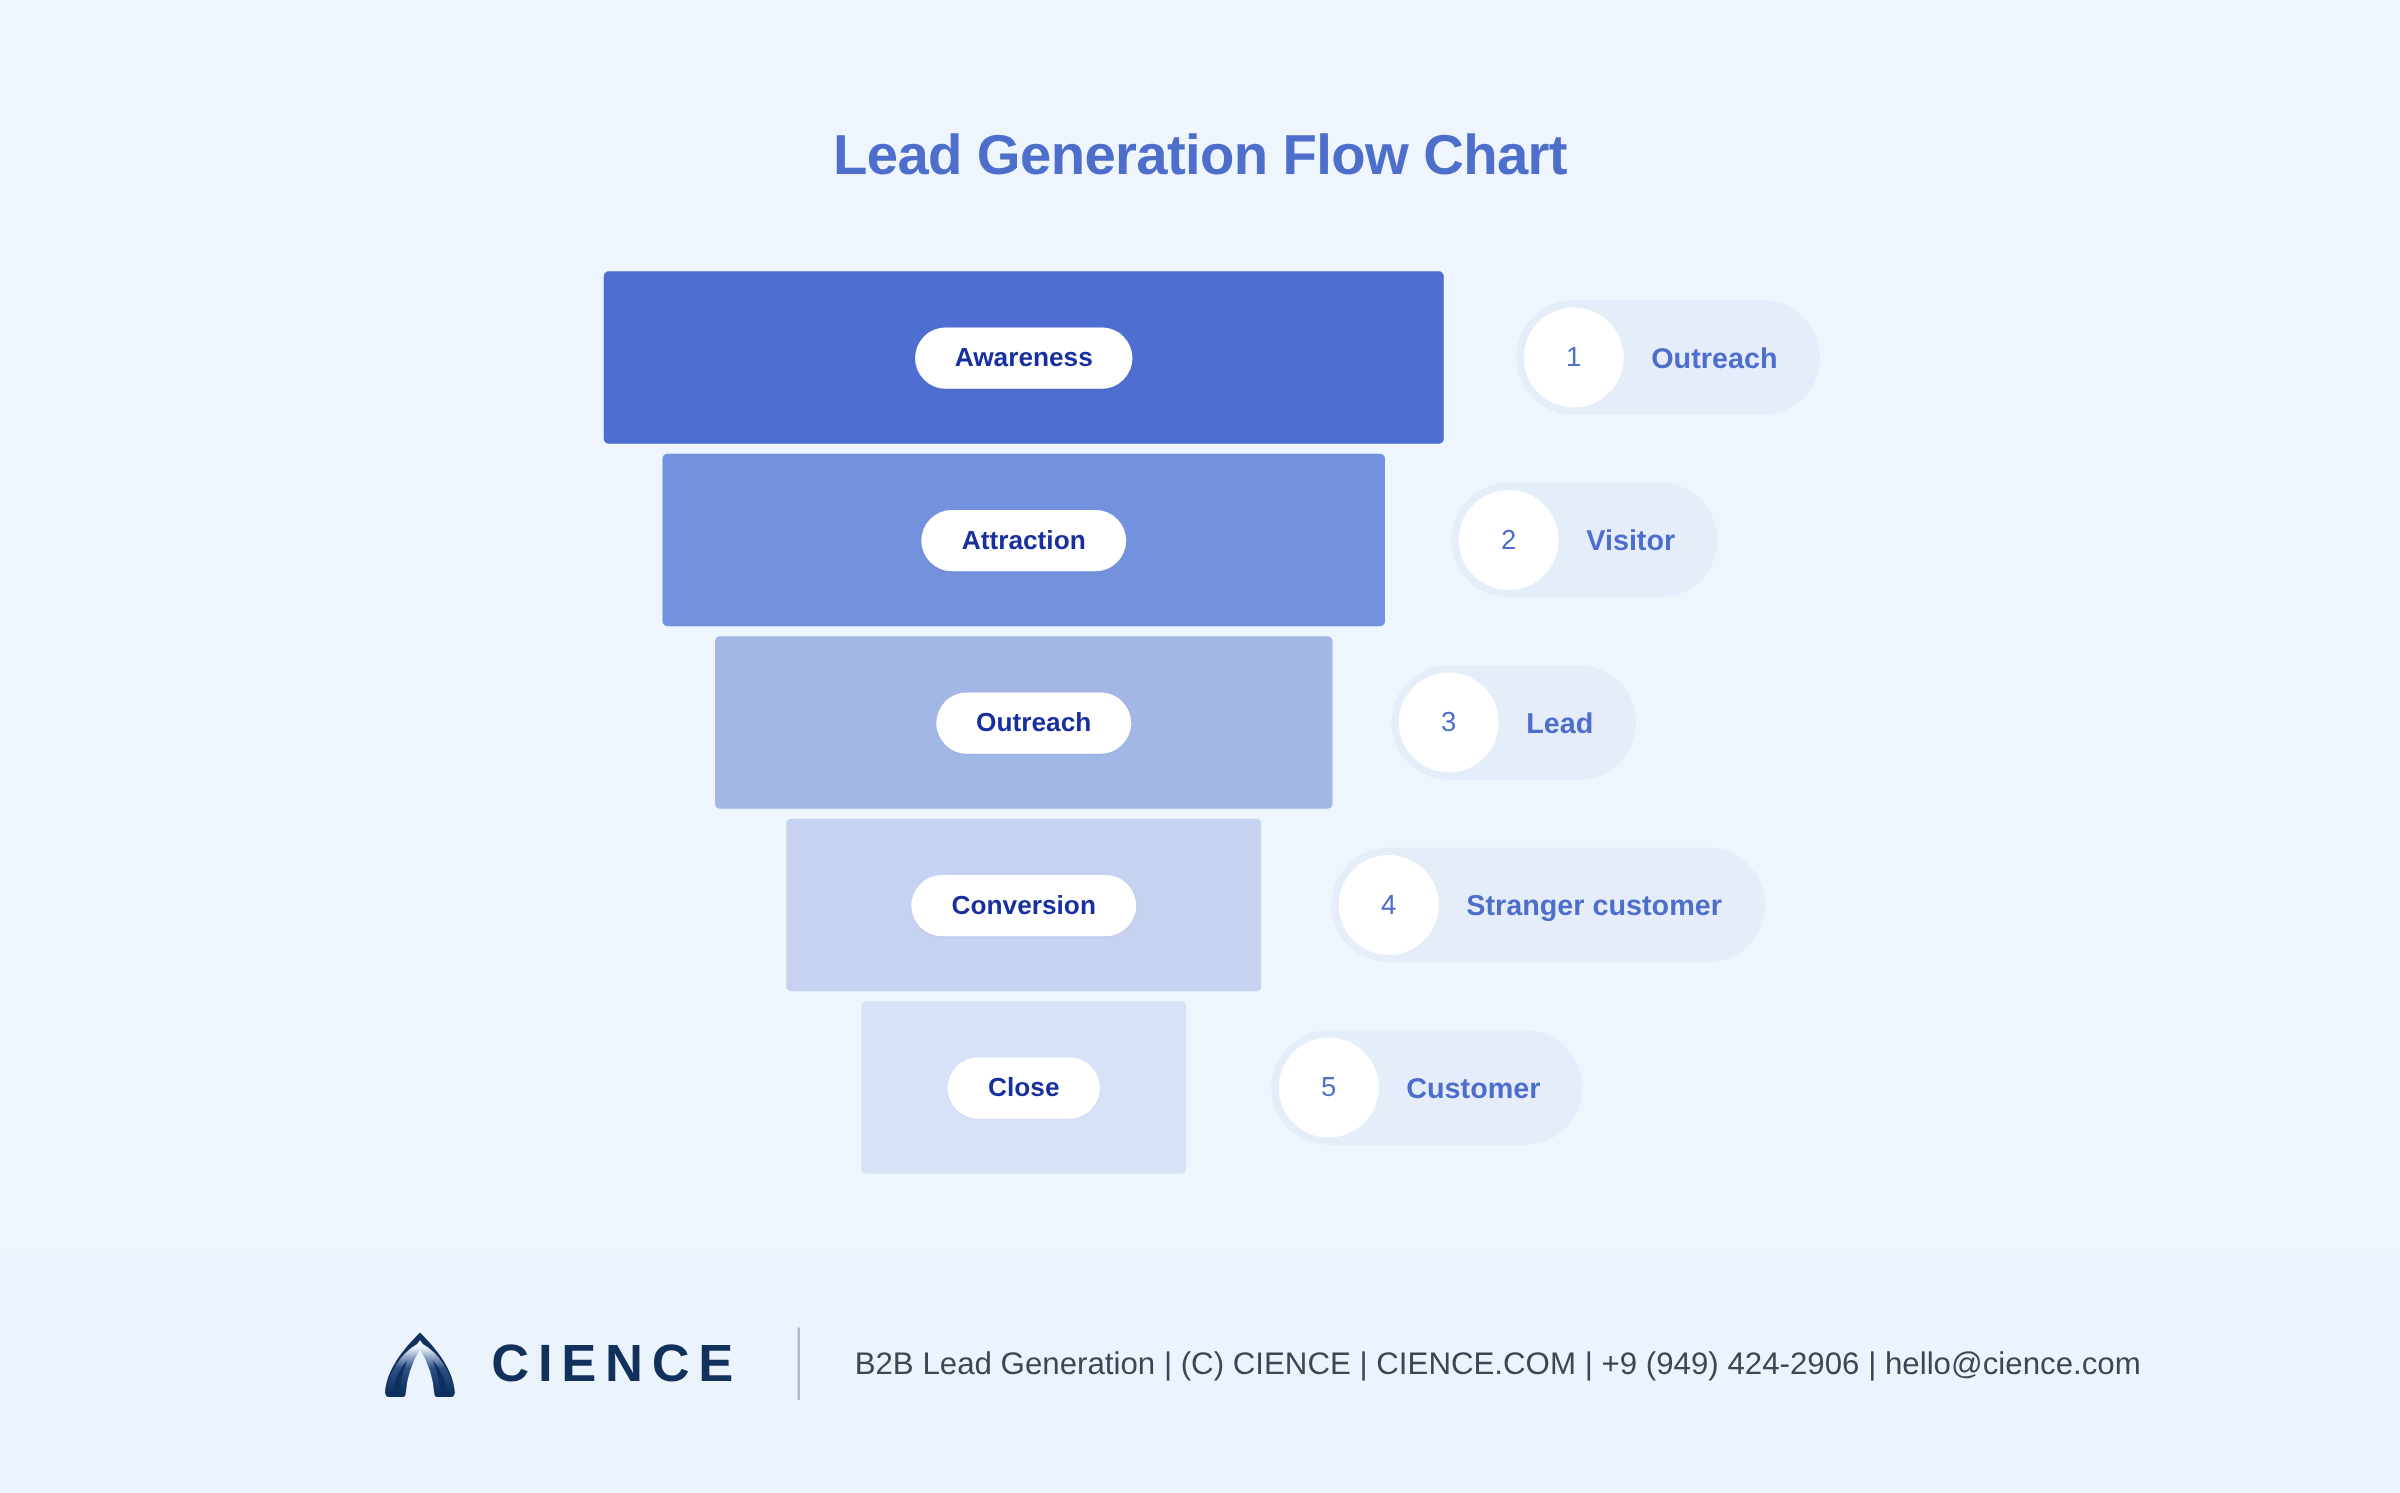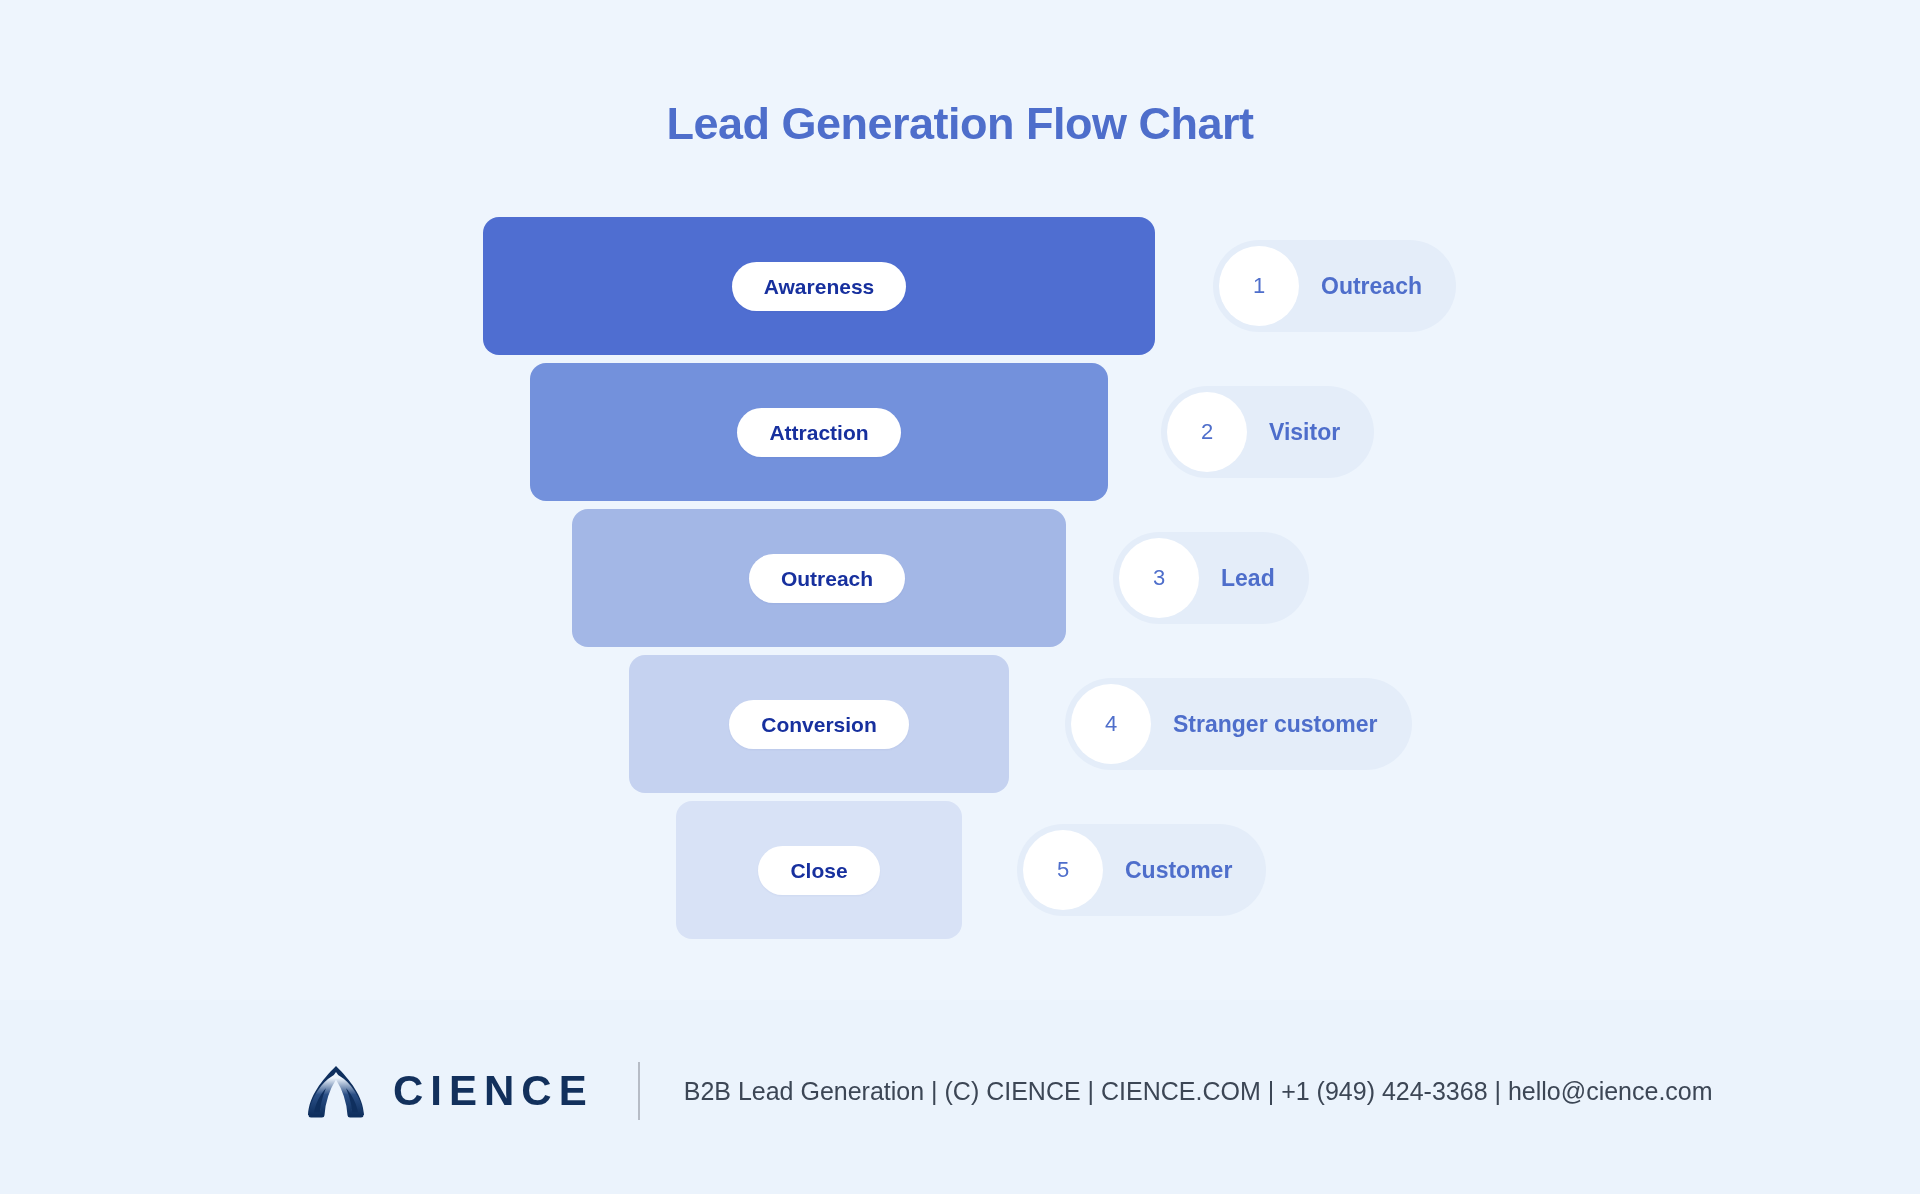--- a/index.html
+++ b/index.html
@@ -48,21 +48,21 @@
   .stage-row {
     position: relative;
     width: 100%;
     height: 146px;
   }
 
   .bar {
     position: absolute;
     top: 4px;
     height: 138px;
-    border-radius: 16px;
+    border-radius: 4px;
     left: 50%;
     transform: translateX(-50%);
     margin-left: -141px; 
     display: flex;
     align-items: center;
     justify-content: center;
   }
 
   .bar-label {
     background: #ffffff;
@@ -202,21 +202,21 @@
       <div class="bar" style="width:380px; background:#c5d2f0;text-align:right;">
         <span class="bar-label">Conversion</span>
       </div>
       <div class="stage-pill" style="left:1065px;">
         <span class="pill-circle">4</span>
         <span class="pill-text">Stranger customer</span>
       </div>
     </div>
 
     <div class="stage-row">
-      <div class="bar" style="width:286px; background:#d8e2f6;">
+      <div class="bar" style="width:260px; background:#d8e2f6;">
         <span class="bar-label">Close</span>
       </div>
       <div class="stage-pill" style="left:1017px;">
         <span class="pill-circle">5</span>
         <span class="pill-text">Customer</span>
       </div>
     </div>
 
   </div>
 
@@ -240,18 +240,18 @@
           <path d="M35 16 C 40 24, 46 38, 47 53 L 58 53 C 56 36, 45 22, 35 16 Z" fill="none" stroke="url(#lgA)" stroke-width="5" stroke-linejoin="round"></path>
 
           <path d="M33 13 C 25 23, 19.5 37, 18 50 L 10 50 C 12 35, 22 20, 33 10 C 44 20, 54 35, 56 50 L 48 50 C 46.5 37, 41 23, 33 13 Z" fill="#ebf3fc" opacity="0"></path>
         </svg>
       </span>
 
       <span class="logo-word">CIENCE</span>
 
       <span class="footer-divider"></span>
 
-      <span class="footer-text">B2B Lead Generation | (C) CIENCE | CIENCE.COM | +1 (949) 424-3368 | hello@cience.com</span>
+      <span class="footer-text">B2B Lead Generation | (C) CIENCE | CIENCE.COM | +9 (949) 424-2906 | hello@cience.com</span>
 
     </div>
   </div>
 
 </div>
 
 </body></html>

